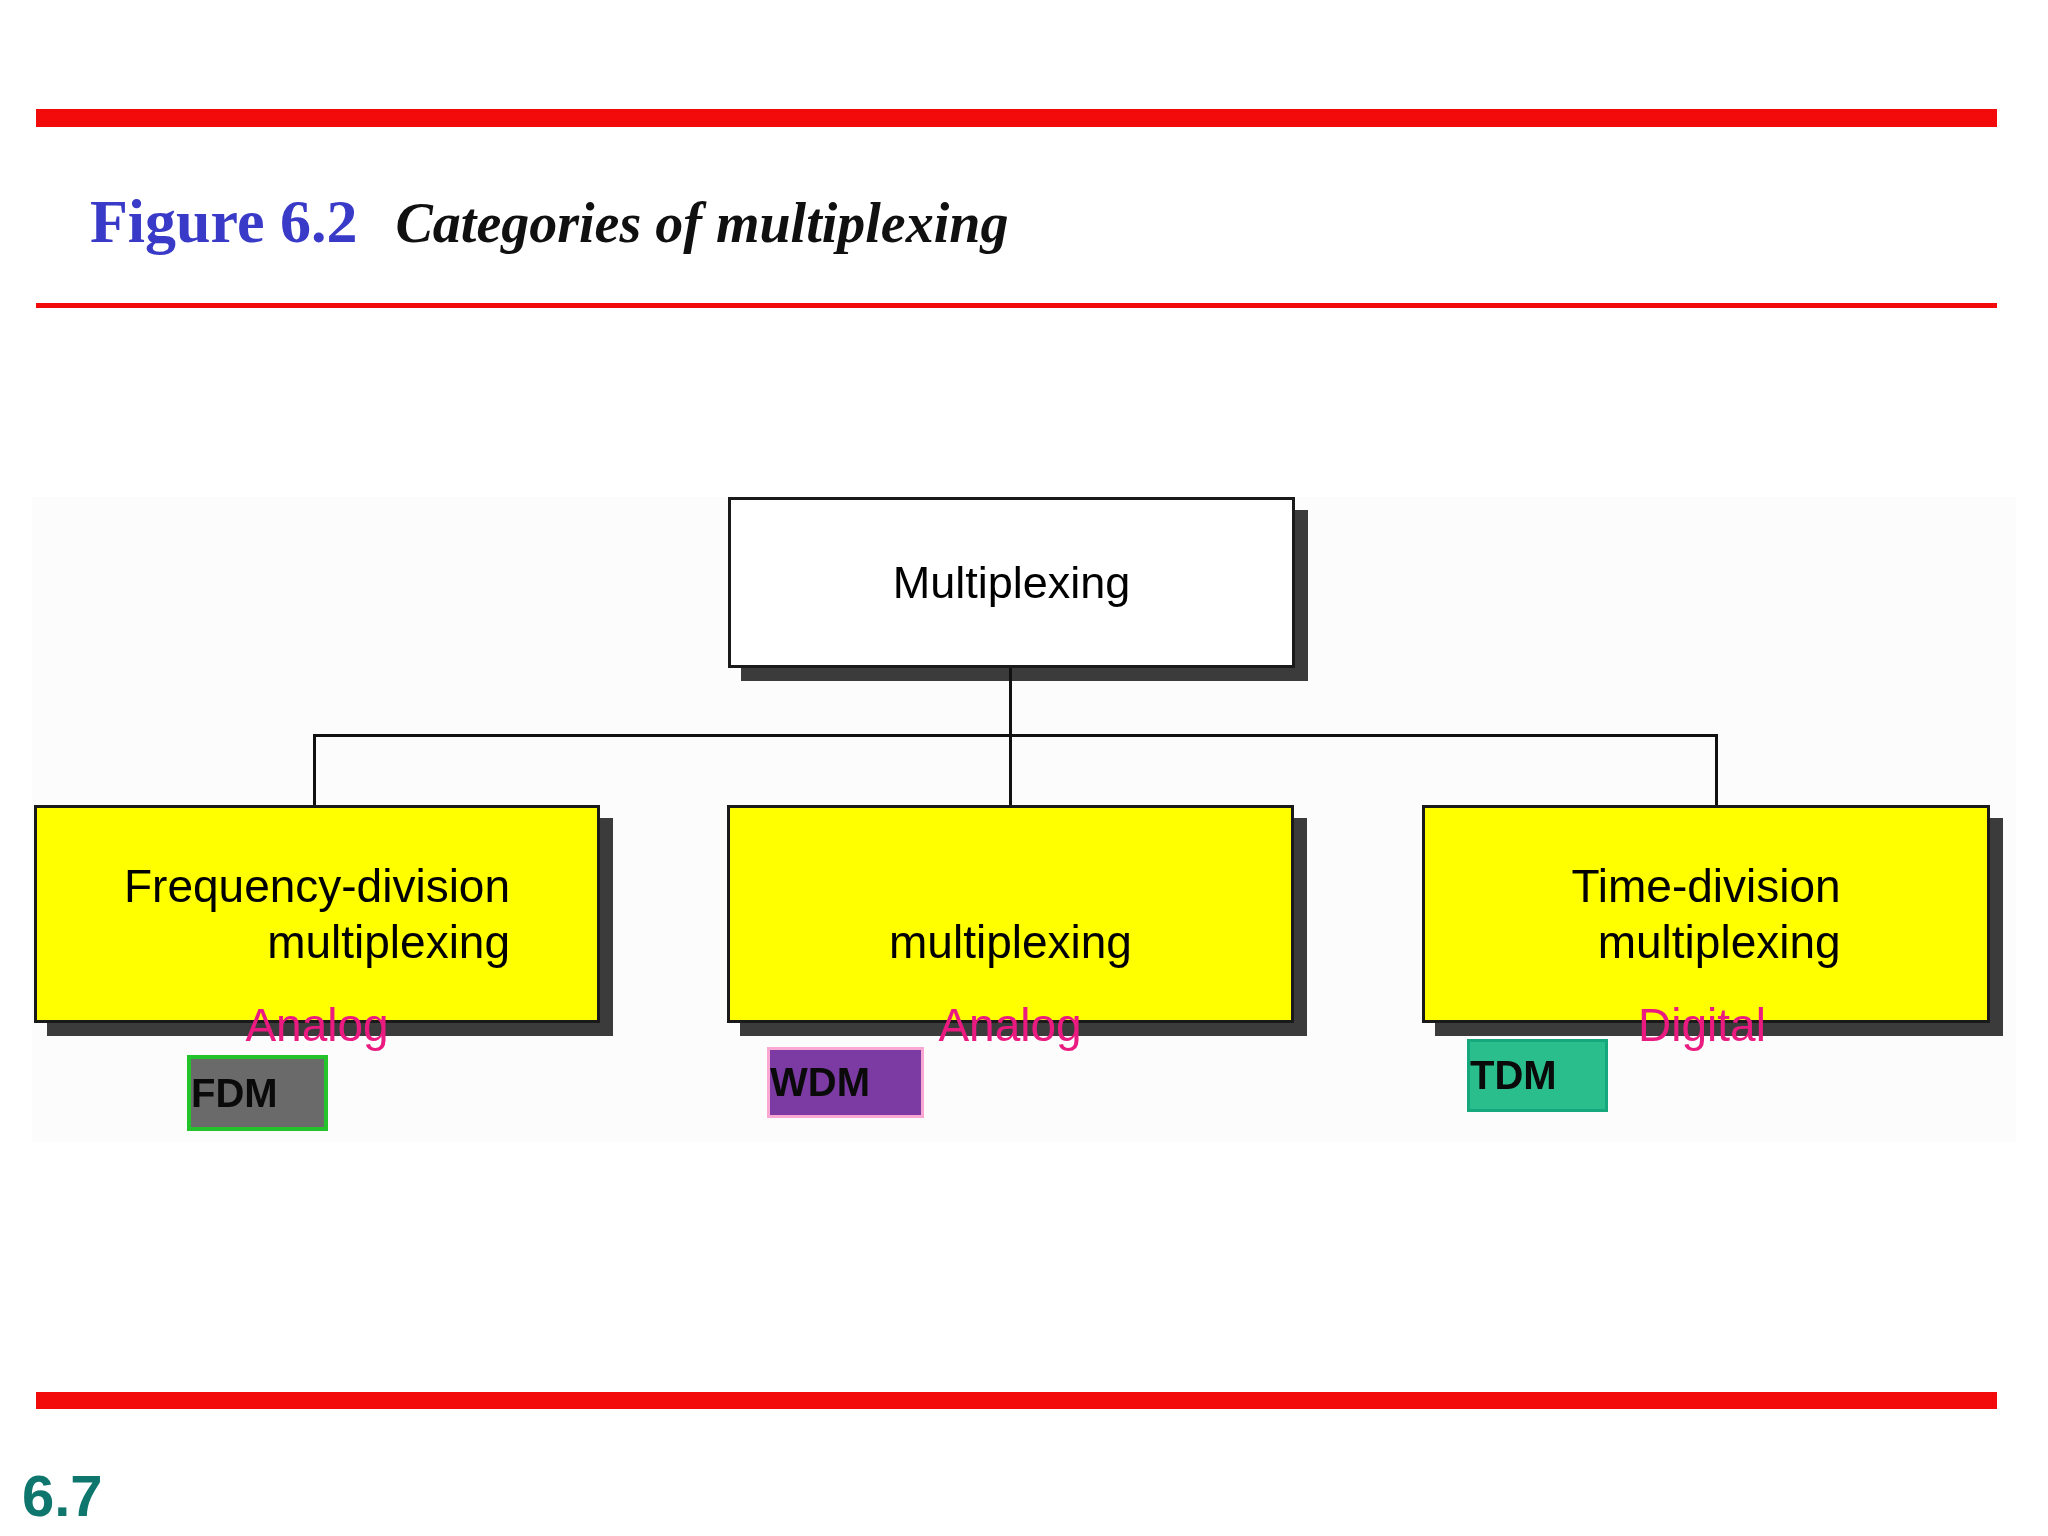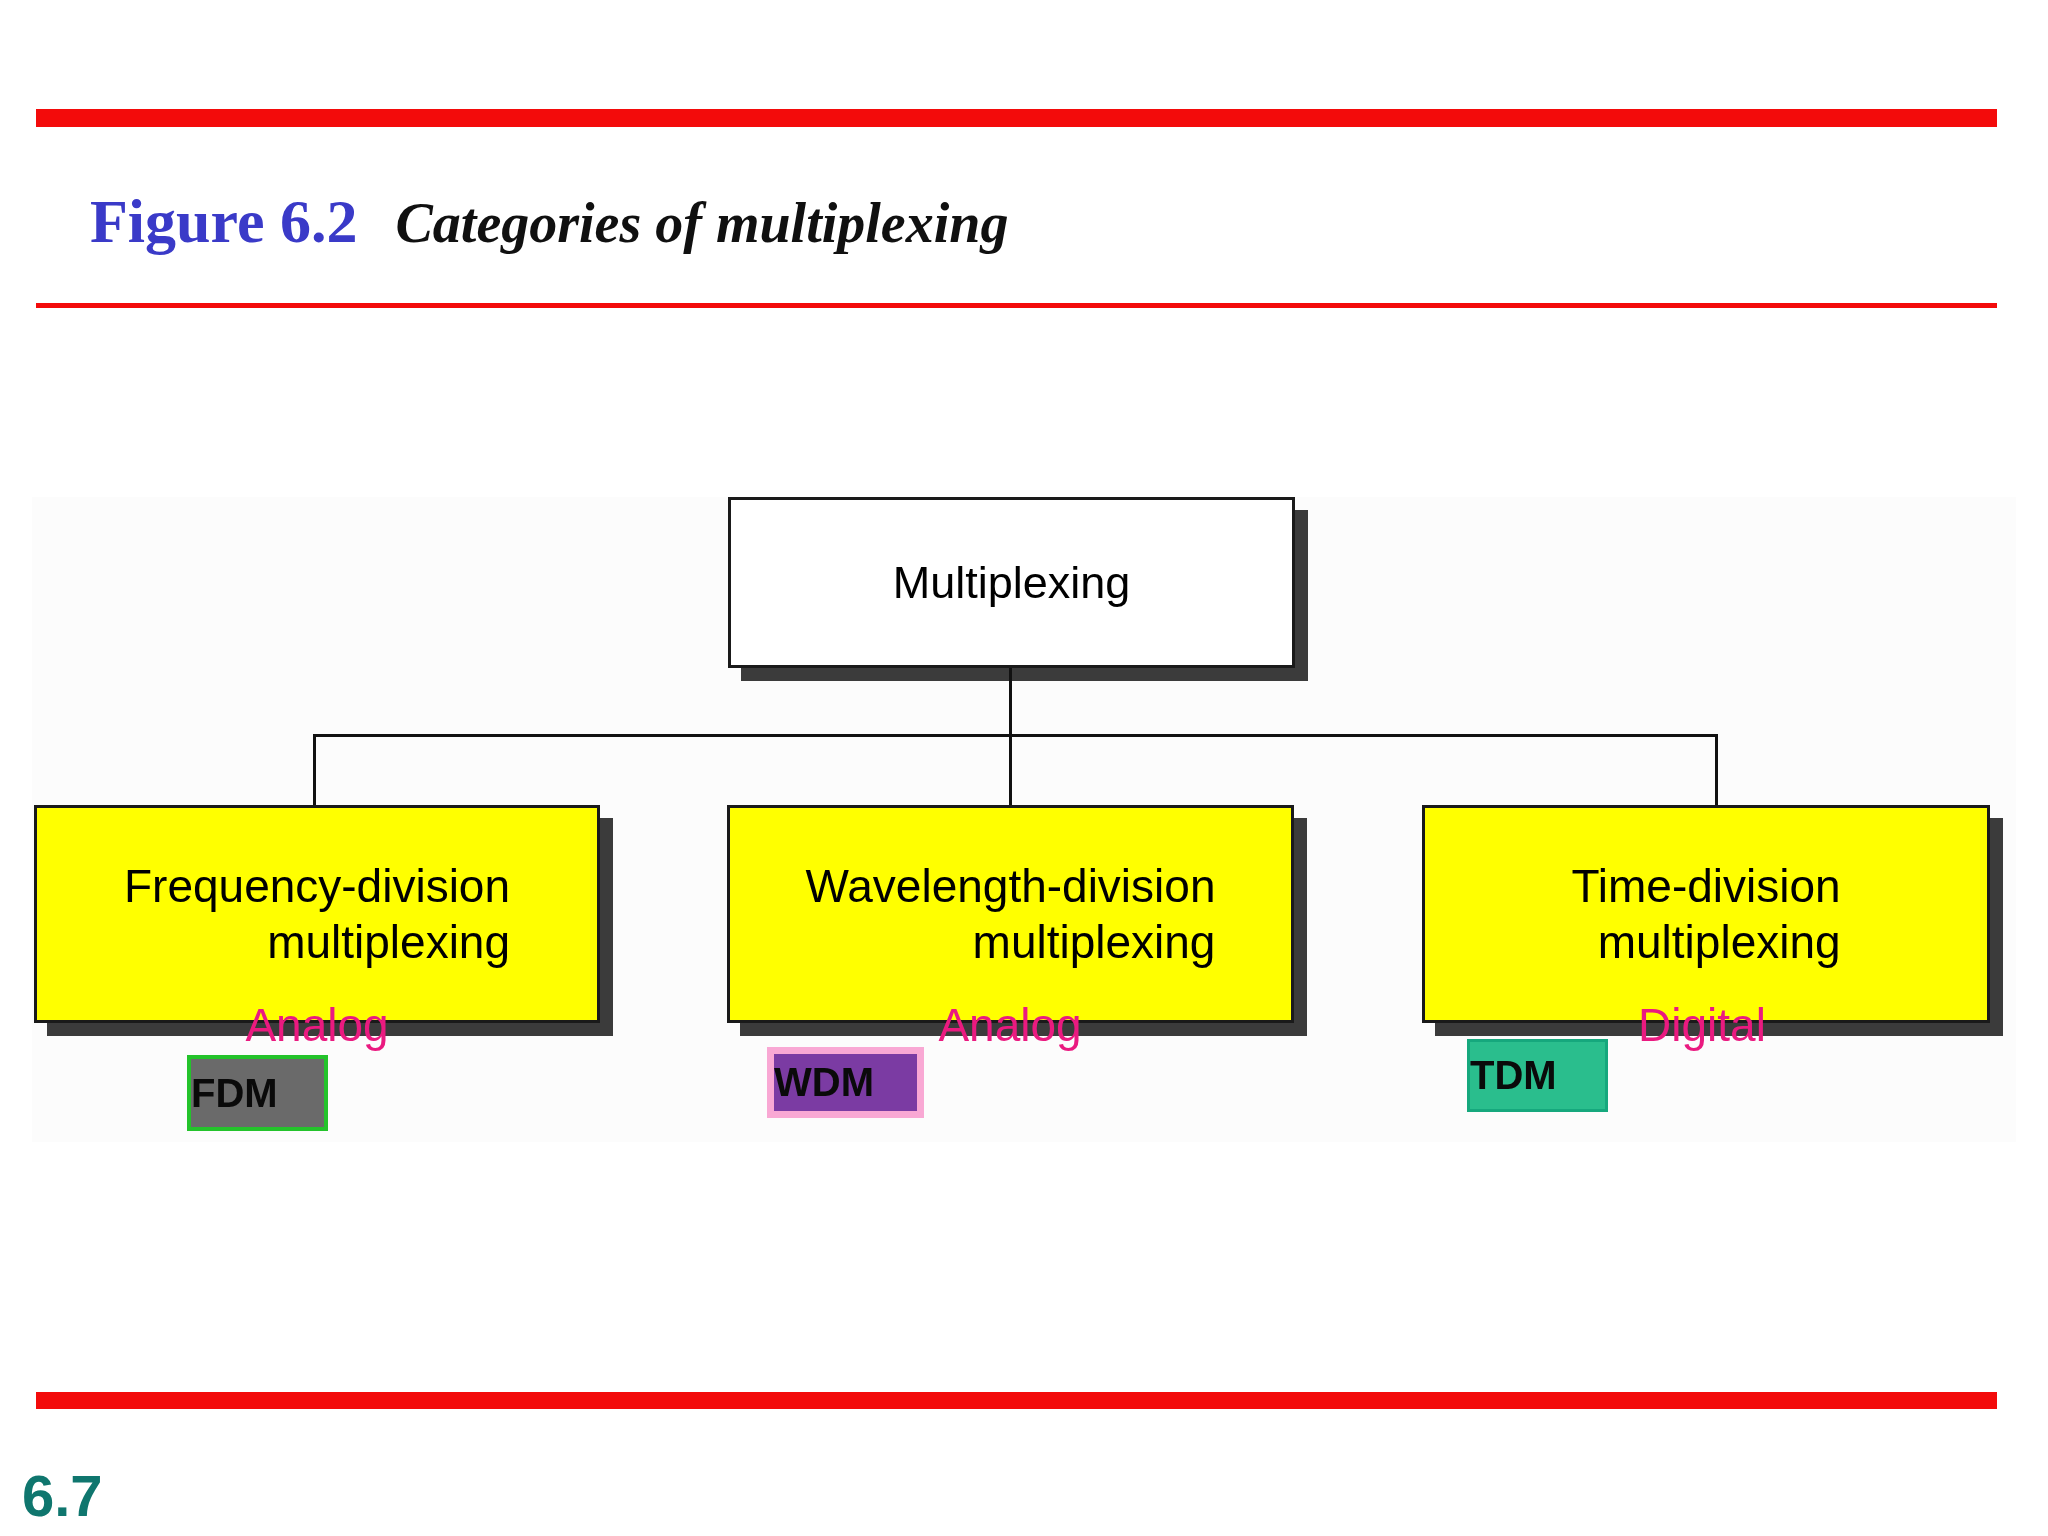--- a/index.html
+++ b/index.html
@@ -35,21 +35,21 @@
 
   
   .cat{position:absolute;top:998px;width:320px;height:56px;text-align:center;
        font-size:46px;color:#EA1A80;}
   .cat-1{left:157px;} .cat-2{left:850px;} .cat-3{left:1542px;}
 
   
   .abbr{position:absolute;box-sizing:border-box;display:flex;align-items:center;
         justify-content:flex-start;font-weight:bold;font-size:40px;color:#0a0a0a;}
   .abbr-fdm{left:187px;top:1055px;width:141px;height:76px;background:#6A6A6A;border:4px solid #24C32B;}
-  .abbr-wdm{left:767px;top:1047px;width:157px;height:71px;background:#7B3BA3;border:7px solid #f9a8d4;}
+  .abbr-wdm{left:767px;top:1047px;width:157px;height:71px;background:#7B3BA3;border:3px solid #f9a8d4;}
   .abbr-tdm{left:1467px;top:1039px;width:141px;height:73px;background:#2ABE8D;border:3px solid #16A87D;}
 
   
   .page-num{position:absolute;left:22px;top:1462px;font-size:58px;font-weight:bold;color:#0f766e;}
 </style>
 </head>
 <body>
 
 <div class="slide">
 
@@ -74,21 +74,21 @@
   <div class="conn" style="left:1715px;top:734px;width:3px;height:72px;"></div>
 
   <div class="node leaf-node leaf-1">
     <span>
       <span>Frequency-division</span><br>
       <span>multiplexing</span>
     </span>
   </div>
   <div class="node leaf-node leaf-2">
     <span>
-      <span>Wavelength-division</span><br>
+      <br>
       <span>multiplexing</span>
     </span>
   </div>
   <div class="node leaf-node leaf-3">
     <span>
       <span>Time-division</span><br>
       <span>multiplexing</span>
     </span>
   </div>
 

